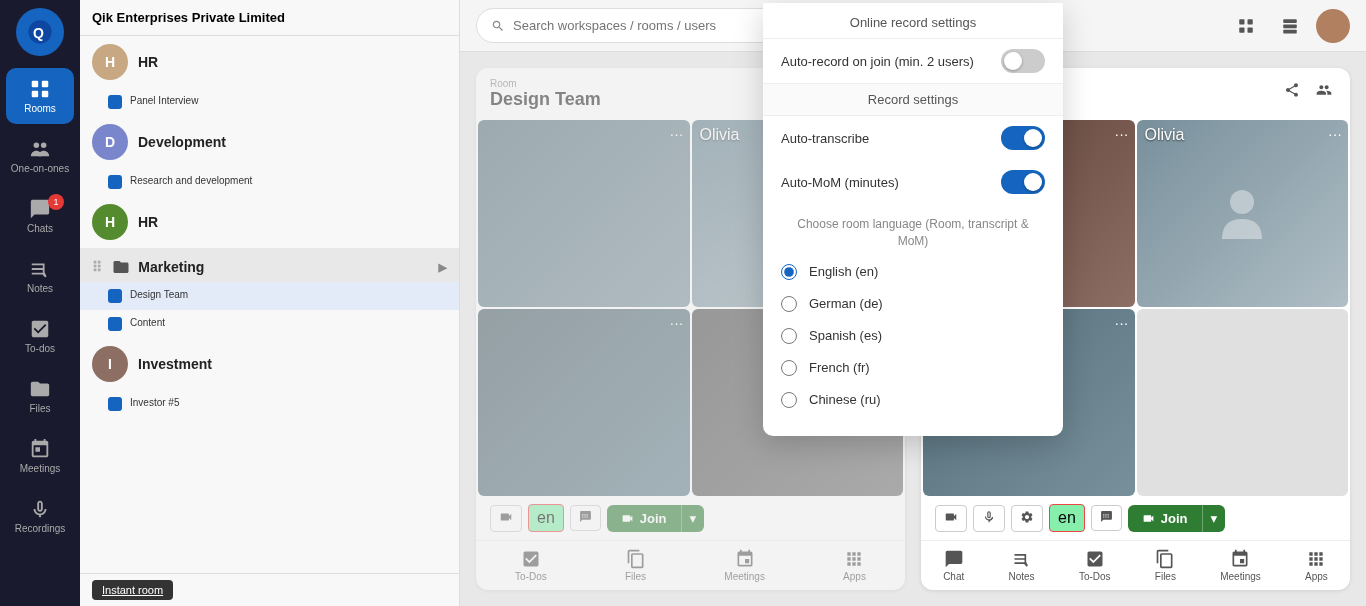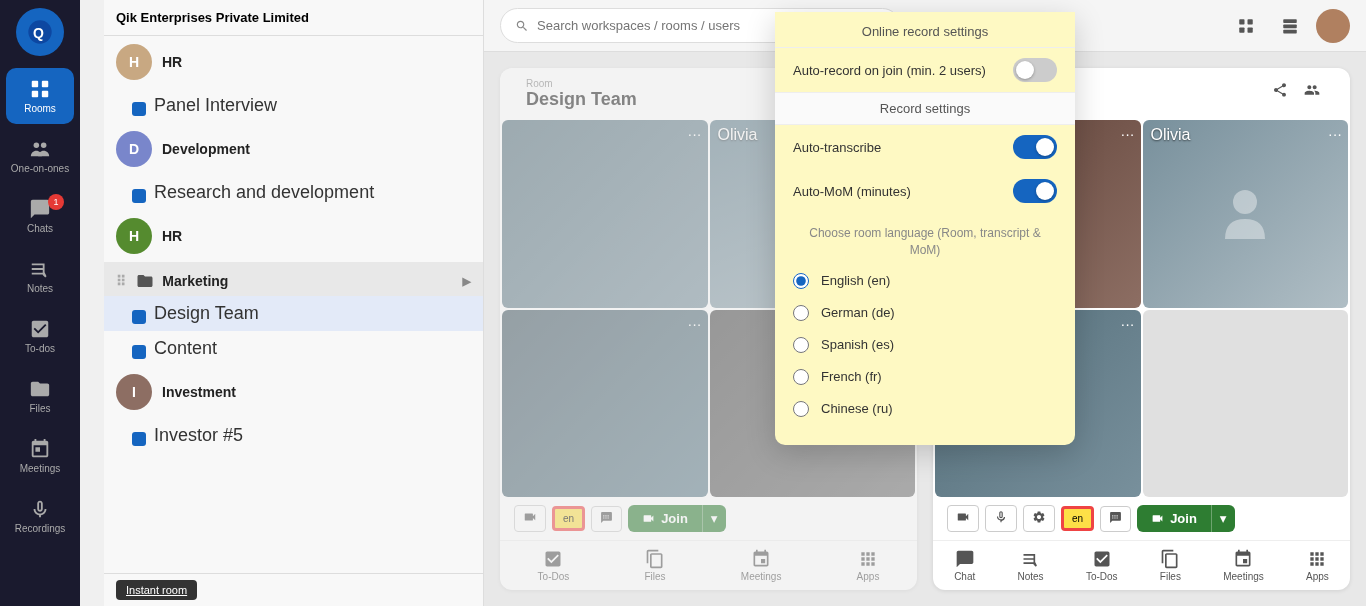--- a/index.html
+++ b/index.html
@@ -47,43 +47,43 @@
       top: 6px; right: 10px;
       background: #e53935;
       color: white;
       border-radius: 50%;
       width: 16px; height: 16px;
       font-size: 9px;
       display: flex; align-items: center; justify-content: center;
     }
 
     
-    .main { display: flex; flex: 1; height: 606px; overflow: hidden; margin-left: 24px; }
+    .main { display: flex; flex: 1; height: 606px; overflow: hidden; }
 
     
     .left-panel {
       width: 380px;
       background: #f8f8f8;
       border-right: 1px solid #ddd;
       display: flex;
       flex-direction: column;
       height: 606px;
       overflow: hidden;
       flex-shrink: 0;
     }
 
     
     .room-list { overflow-y: auto; flex: 1; }
 
     
     .room-group { padding: 0; }
     .room-item {
-      display: flex; align-items: flex-end; gap: 8px;
+      display: flex; align-items: flex-start; gap: 8px;
       padding: 7px 12px 7px 28px;
-      font-size: 18px;
+      font-size: 10px;
       color: #333;
       cursor: pointer;
     }
     .room-item.active { background: #e3eaf8; }
     .room-item .room-color {
       width: 14px; height: 14px;
       border-radius: 3px;
       flex-shrink: 0;
     }
 
@@ -193,21 +193,21 @@
       flex: 1;
       background: white;
       border-radius: 12px;
       overflow: hidden;
       display: flex;
       flex-direction: column;
       box-shadow: 0 1px 4px rgba(0,0,0,0.1);
       position: relative;
     }
     .room-card-header {
-      padding: 10px 26px;
+      padding: 10px 14px;
       display: flex; align-items: flex-start; justify-content: space-between;
     }
     .room-card-label { font-size: 10px; color: #888; }
     .room-card-name { font-size: 18px; font-weight: 700; color: #222; }
     .room-card-actions { display: flex; gap: 8px; }
     .room-card-action-btn {
       background: none; border: none;
       cursor: pointer; color: #555;
       padding: 4px;
       border-radius: 4px;
@@ -239,22 +239,22 @@
       position: absolute; top: 6px; right: 6px;
       color: white; font-size: 14px; cursor: pointer;
     }
 
     
     .join-row {
       display: flex; align-items: center; gap: 6px;
       padding: 6px 14px 8px;
     }
     .lang-btn {
-      background: #fde047; border: 3px solid #ef4444;
-      border-radius: 4px; padding: 4px 8px; font-size: 10px; cursor: pointer;
+      background: #86efac; border: 1px solid #ef4444;
+      border-radius: 4px; padding: 4px 8px; font-size: 16px; cursor: pointer;
     }
     .transcript-btn {
       background: none; border: 1px solid #ccc;
       border-radius: 4px; padding: 4px 8px; font-size: 12px; cursor: pointer;
       color: #555;
     }
     .join-btn {
       background: #2e7d32; color: white;
       border: none; border-radius: 6px;
       padding: 6px 14px; font-size: 13px;
@@ -282,25 +282,25 @@
       padding: 6px 0;
     }
     .bottom-bar-item {
       display: flex; flex-direction: column; align-items: center;
       gap: 2px; cursor: pointer; color: #555;
       font-size: 10px; padding: 2px 8px;
     }
     .bottom-bar-item svg { width: 20px; height: 20px; }
     .settings-modal {
       position: absolute;
-      top: 12px;
+      top: 3px;
       left: 50%;
       transform: translateX(-50%);
       width: 300px;
-      background: #fef9c3;
+      background: #ffffff;
       border-radius: 0 0 10px 10px;
       box-shadow: 0 8px 30px rgba(0,0,0,0.18);
       z-index: 100;
       overflow: hidden;
     }
 
     
     .modal-scroll {
       max-height: 606px;
       overflow-y: auto;

